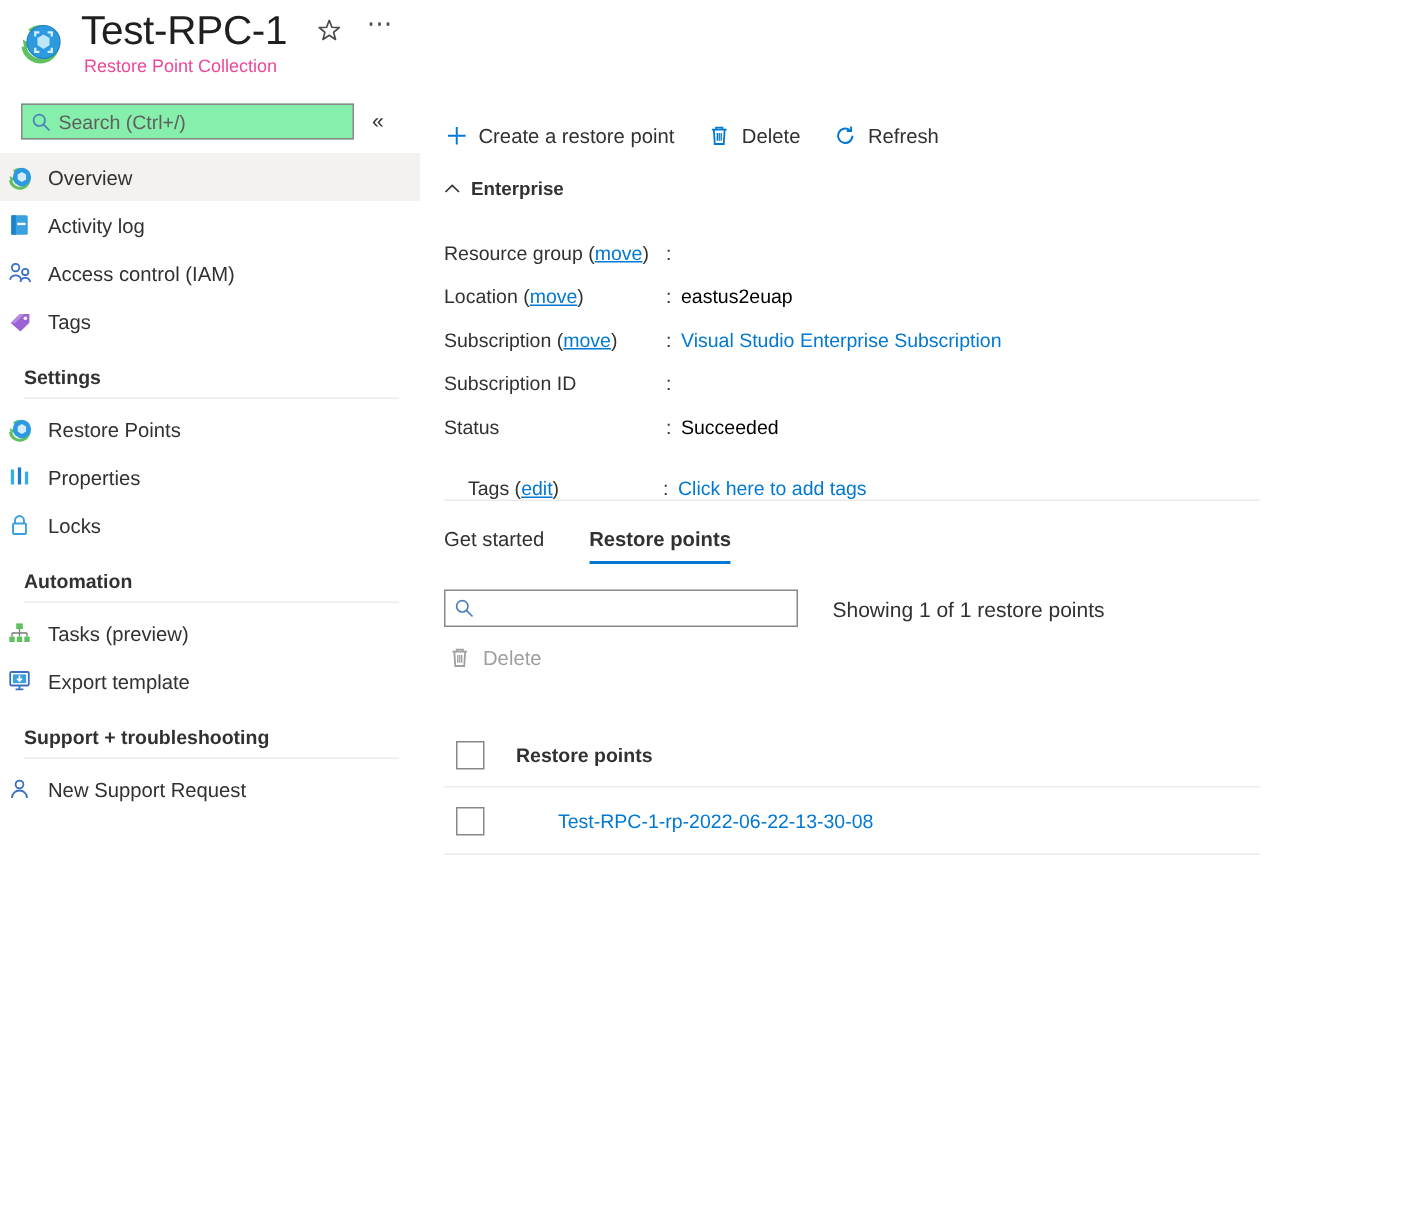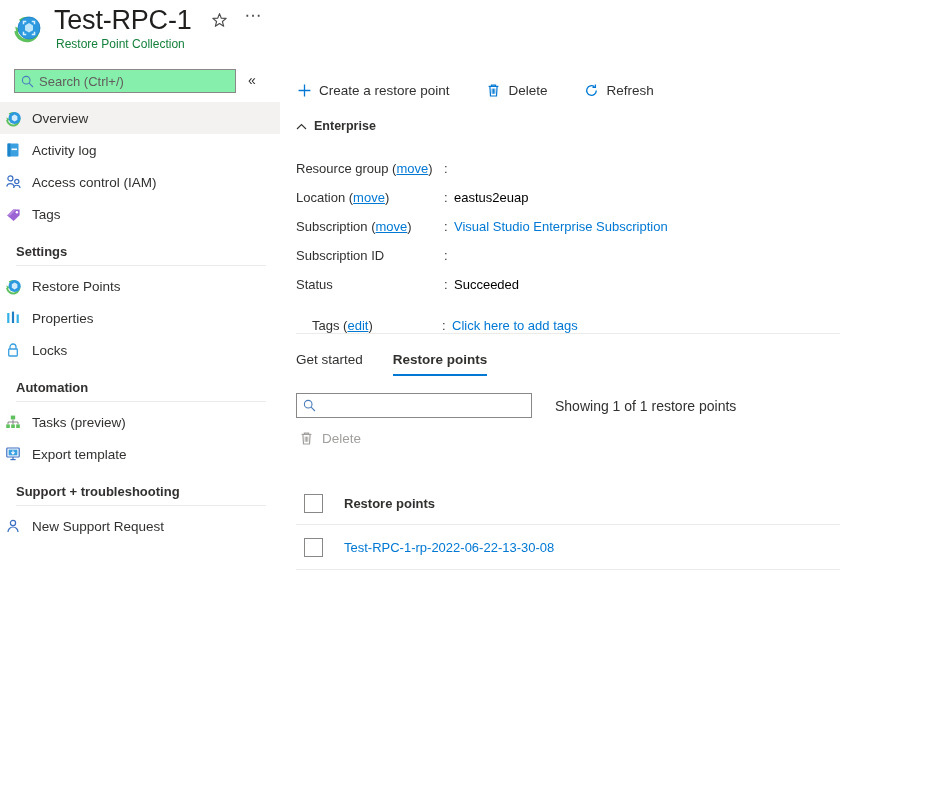--- a/index.html
+++ b/index.html
@@ -54,21 +54,21 @@
     width: 20px; height: 20px;
     font-size: 17px;
     letter-spacing: 1px;
     line-height: 10px;
     padding-bottom: 8px;
   }
   .subtitle {
     position: absolute;
     left: 56px; top: 37px;
     font-size: 12px;
-    color: #15803d;
+    color: #ec4899;
   }
 
   
   .sidebar {
     position: absolute;
     left: 0; top: 62px;
     width: 280px;
     height: 742px;
     background: #ffffff;
   }
@@ -148,21 +148,21 @@
     position: absolute;
     left: 280px; top: 62px;
     width: 655px;
     height: 742px;
   }
   .cmdbar {
     position: absolute;
     left: 16px; top: 16px;
     display: flex;
     align-items: center;
-    gap: 36px;
+    gap: 22px;
   }
   .cmd-btn {
     display: flex;
     align-items: center;
     gap: 7px;
     cursor: pointer;
     font-size: 13.5px;
     color: #323130;
     height: 24px;
   }
@@ -298,20 +298,21 @@
     display: flex;
     align-items: center;
     height: 42px;
     border-bottom: 1px solid #edebe9;
   }
   .grid-row {
     display: flex;
     align-items: center;
     height: 44px;
     border-bottom: 1px solid #edebe9;
+    gap: 28px;
   }
   .cb-cell {
     width: 48px;
     padding-left: 8px;
     box-sizing: border-box;
     flex: 0 0 auto;
     display: flex;
     align-items: center;
   }
   .cbx {

